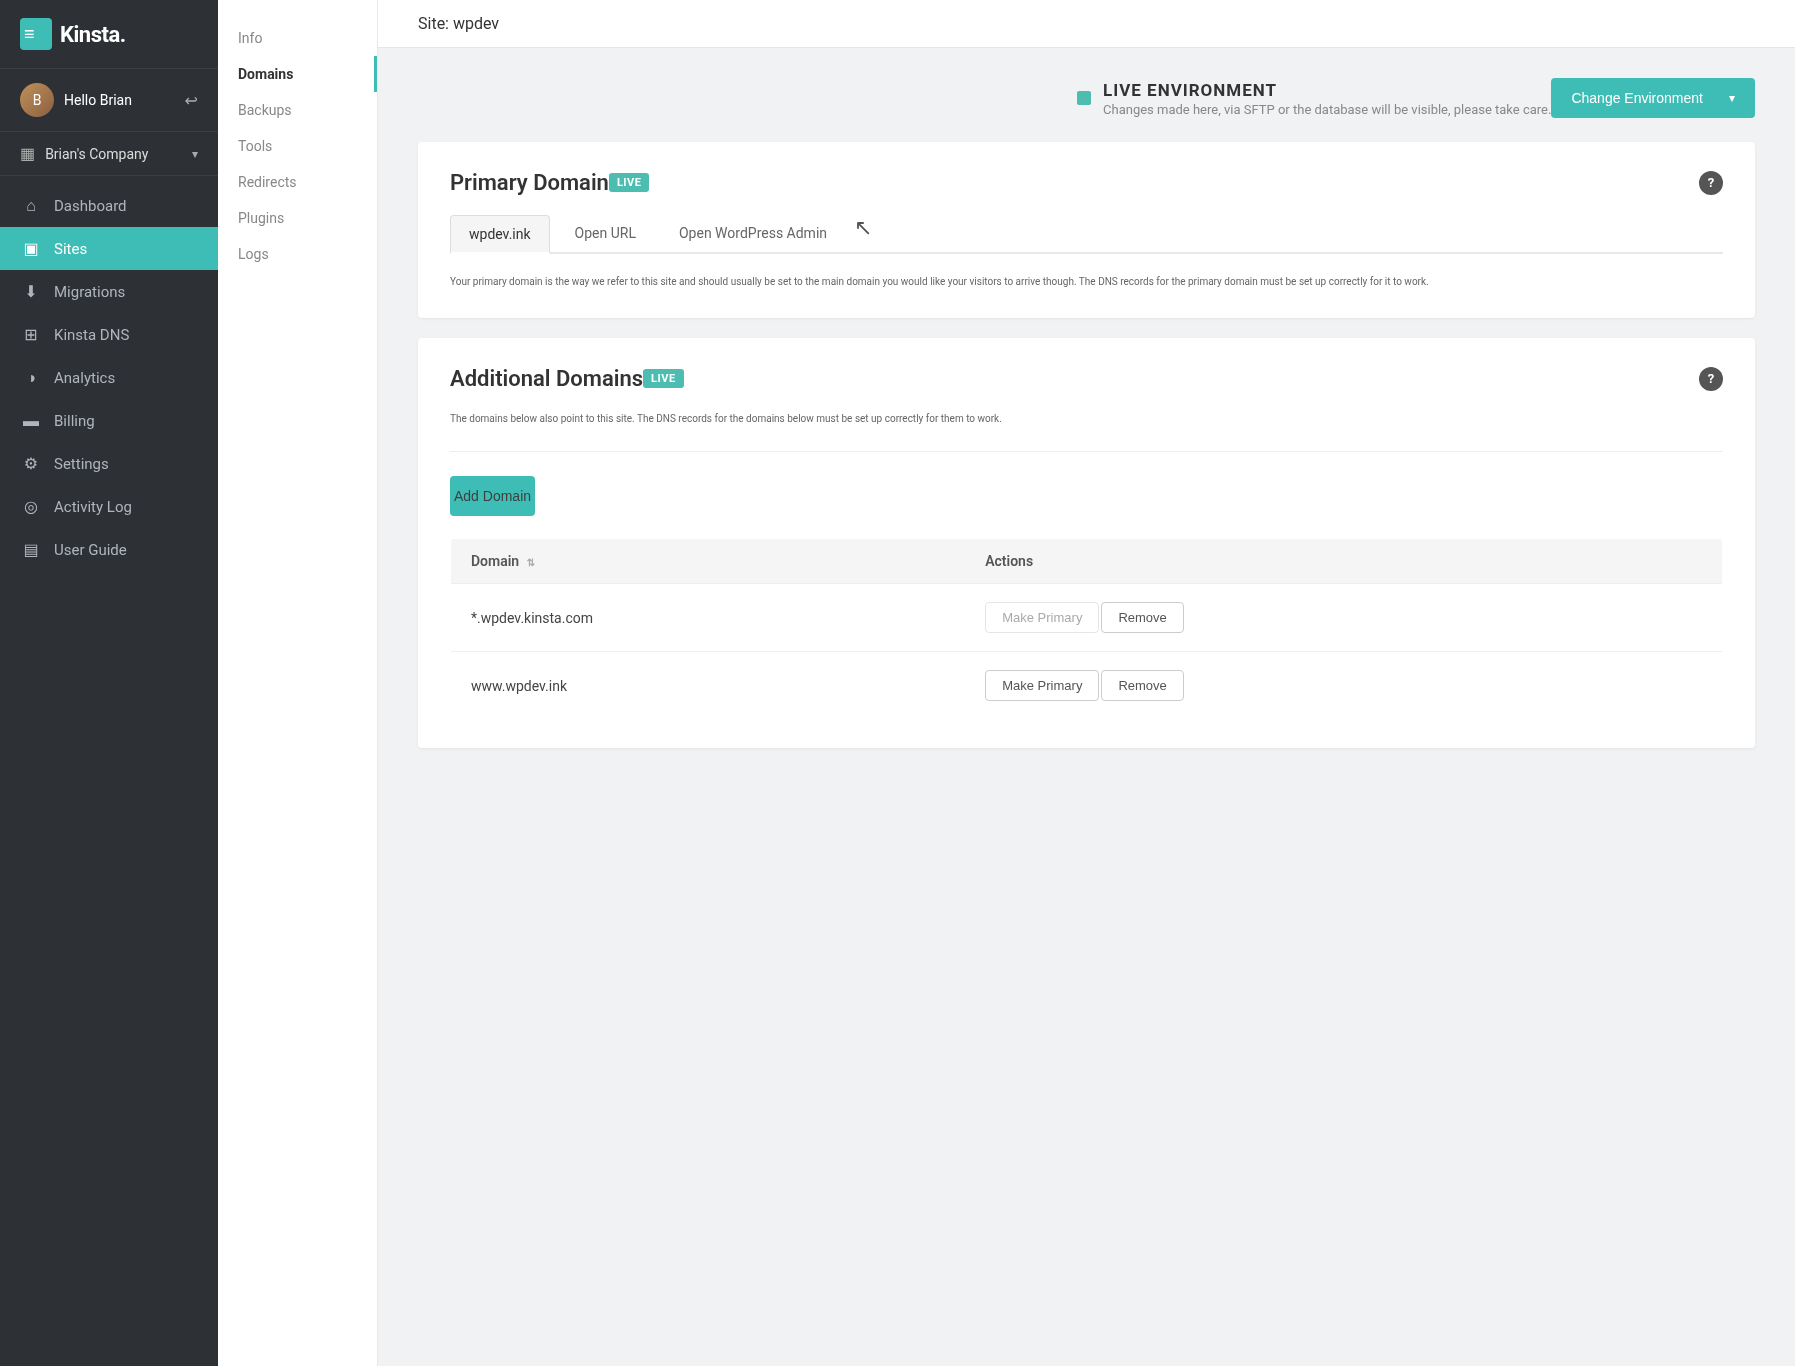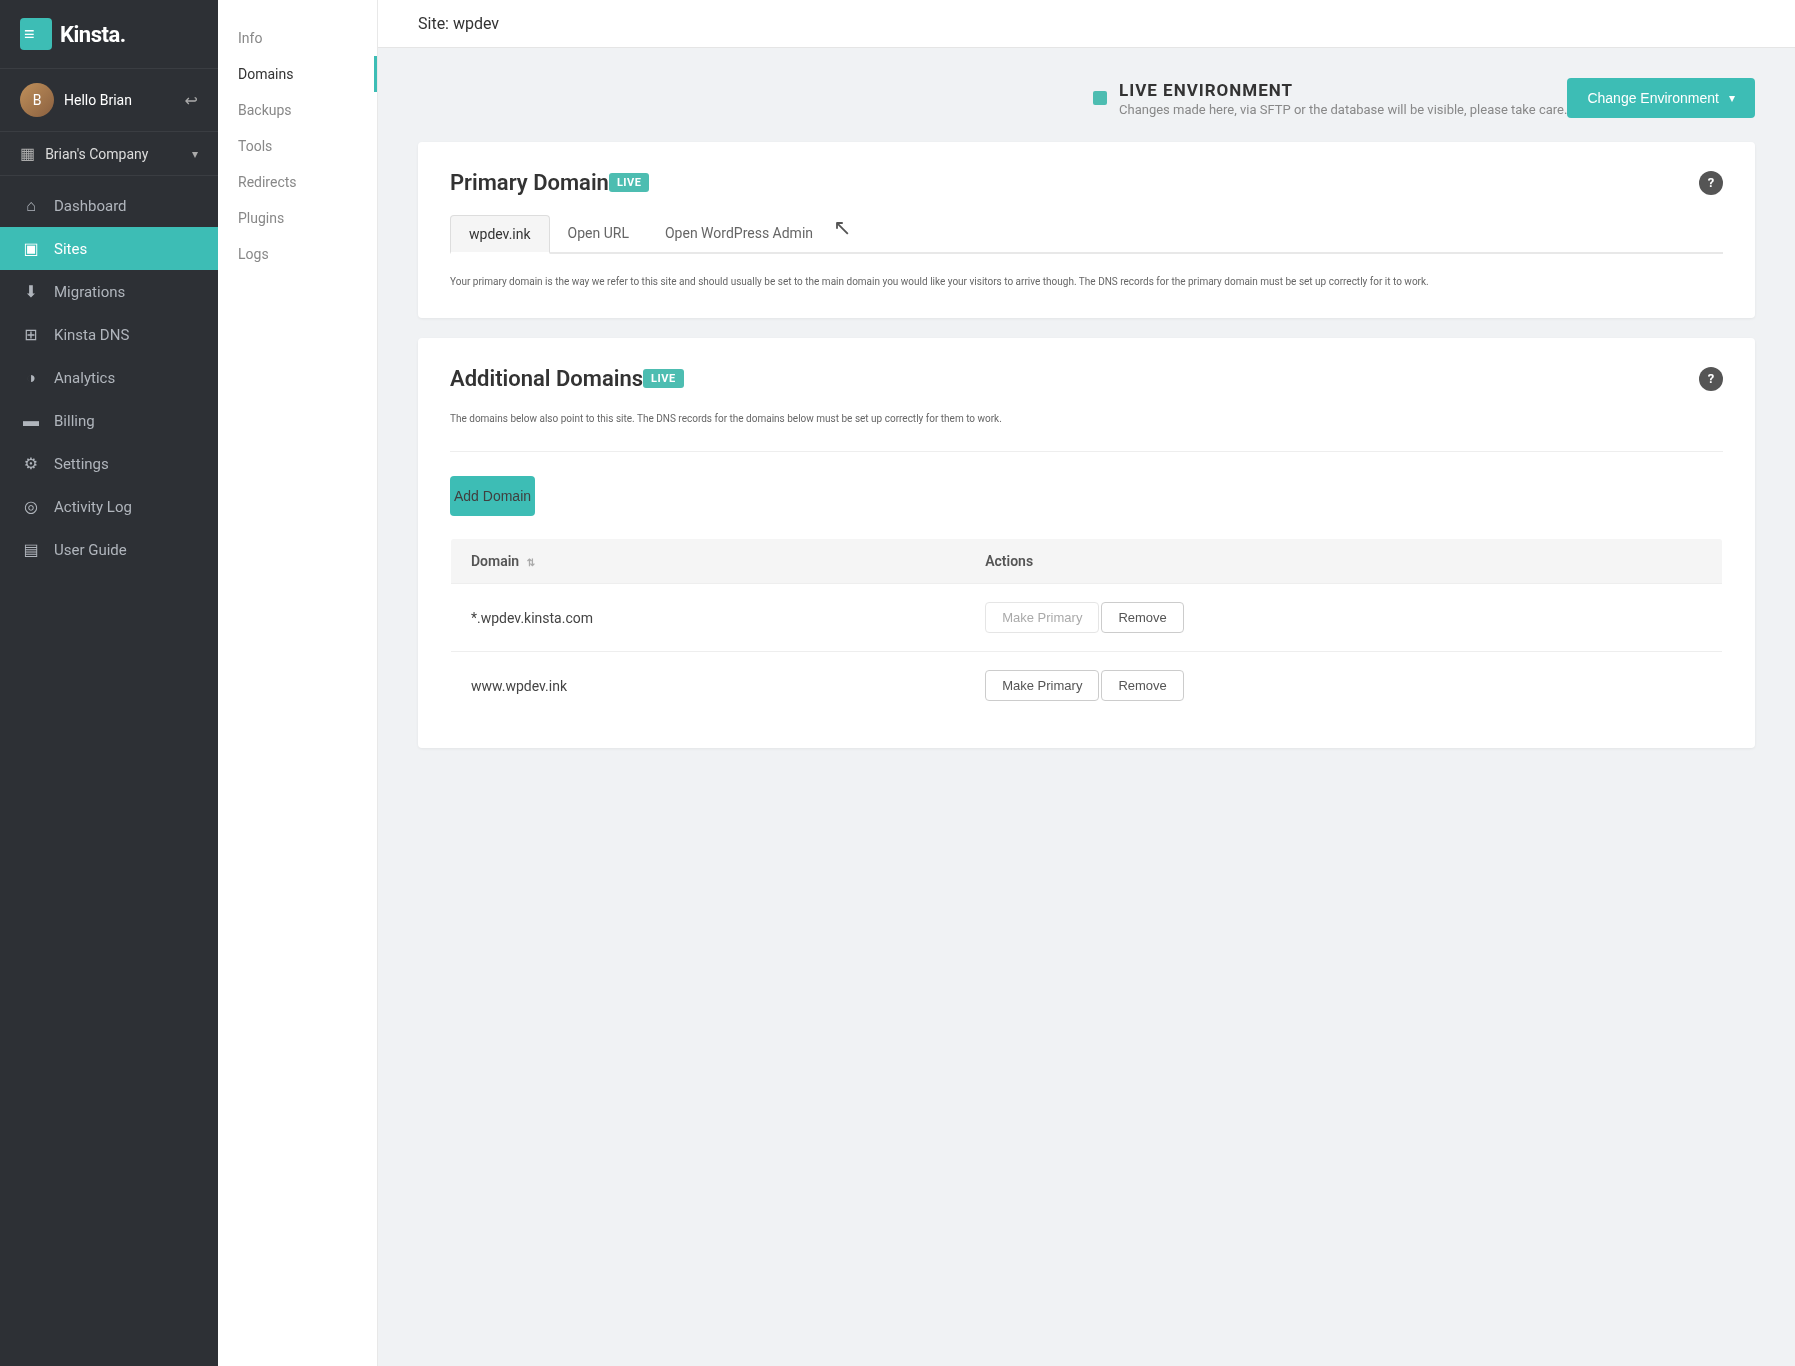--- a/index.html
+++ b/index.html
@@ -96,21 +96,21 @@
       display: block;
       padding: 10px 20px;
       color: #888;
       font-size: 14px;
       cursor: pointer;
       text-align: left;
       position: relative;
     }
     .sub-nav-item.active {
       color: #333;
-      font-weight: 400;
+      font-weight: 700;
     }
     .sub-nav-item.active::after {
       content: '';
       position: absolute;
       right: 0;
       top: 0;
       bottom: 0;
       width: 3px;
       background: #3dbdb5;
     }
@@ -164,21 +164,21 @@
     .env-button {
       background: #3dbdb5;
       color: #fff;
       border: none;
       padding: 12px 20px;
       font-size: 14px;
       border-radius: 4px;
       cursor: pointer;
       display: flex;
       align-items: center;
-      gap: 10px;
+      gap: 26px;
     }
     .env-button .chevron { font-size: 12px; }
 
     
     .card {
       background: #fff;
       border-radius: 4px;
       padding: 28px 32px;
       margin-bottom: 20px;
       box-shadow: 0 1px 3px rgba(0,0,0,0.06);
@@ -214,21 +214,21 @@
       color: #fff;
       display: flex; align-items: center; justify-content: center;
       font-size: 13px;
       font-weight: 700;
       cursor: pointer;
     }
 
     
     .domain-tabs {
       display: flex;
-      gap: 0;
+      gap: 7px;
       margin-bottom: 20px;
       border-bottom: 2px solid #e8e8e8;
     }
     .domain-tab {
       padding: 10px 18px;
       font-size: 14px;
       color: #666;
       cursor: pointer;
       border-bottom: 2px solid transparent;
       margin-bottom: -2px;

